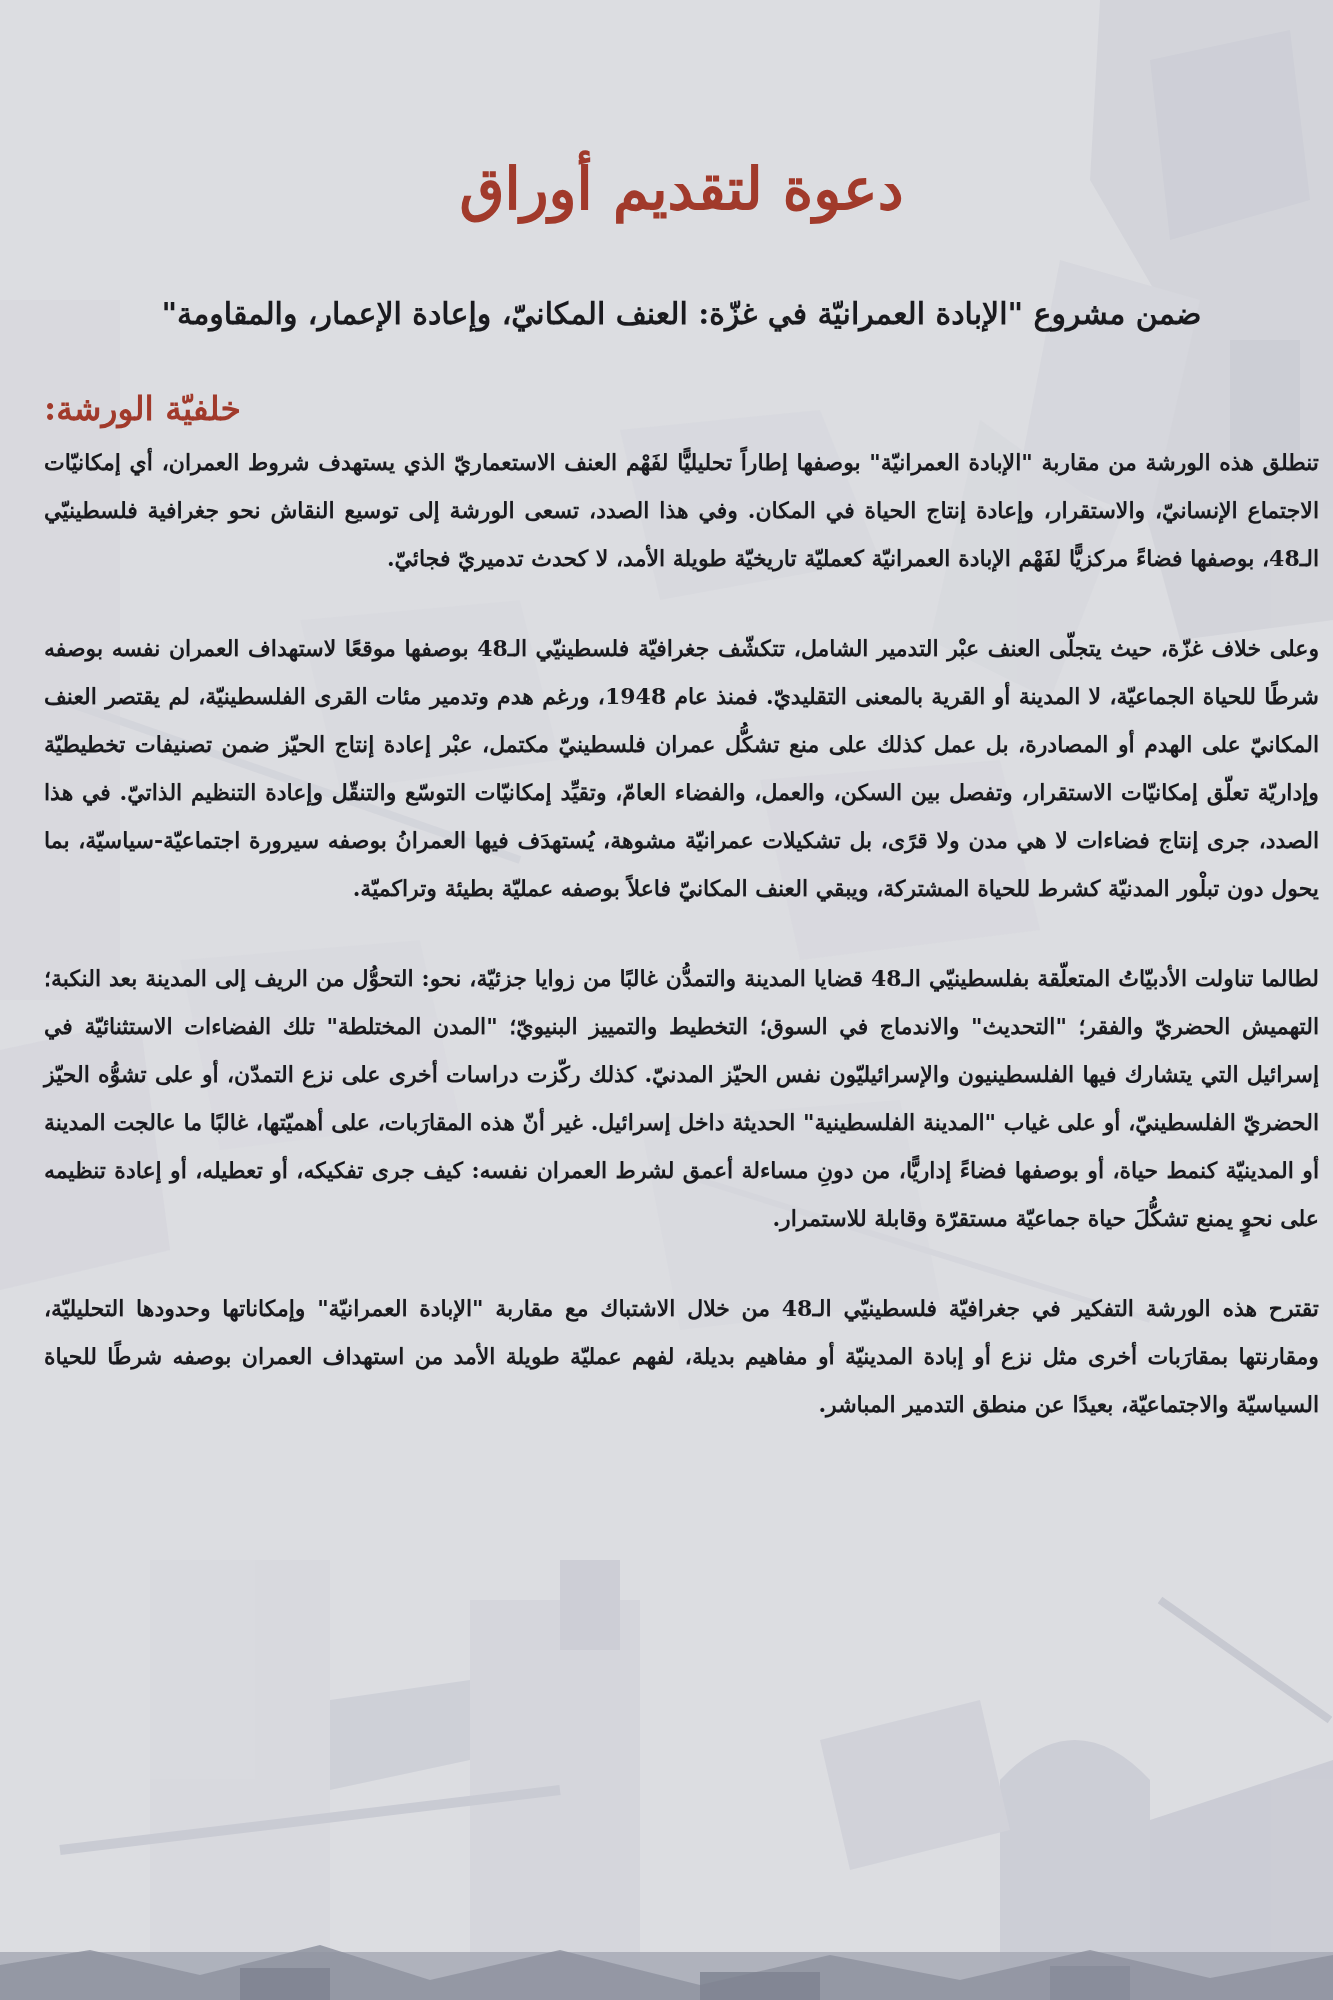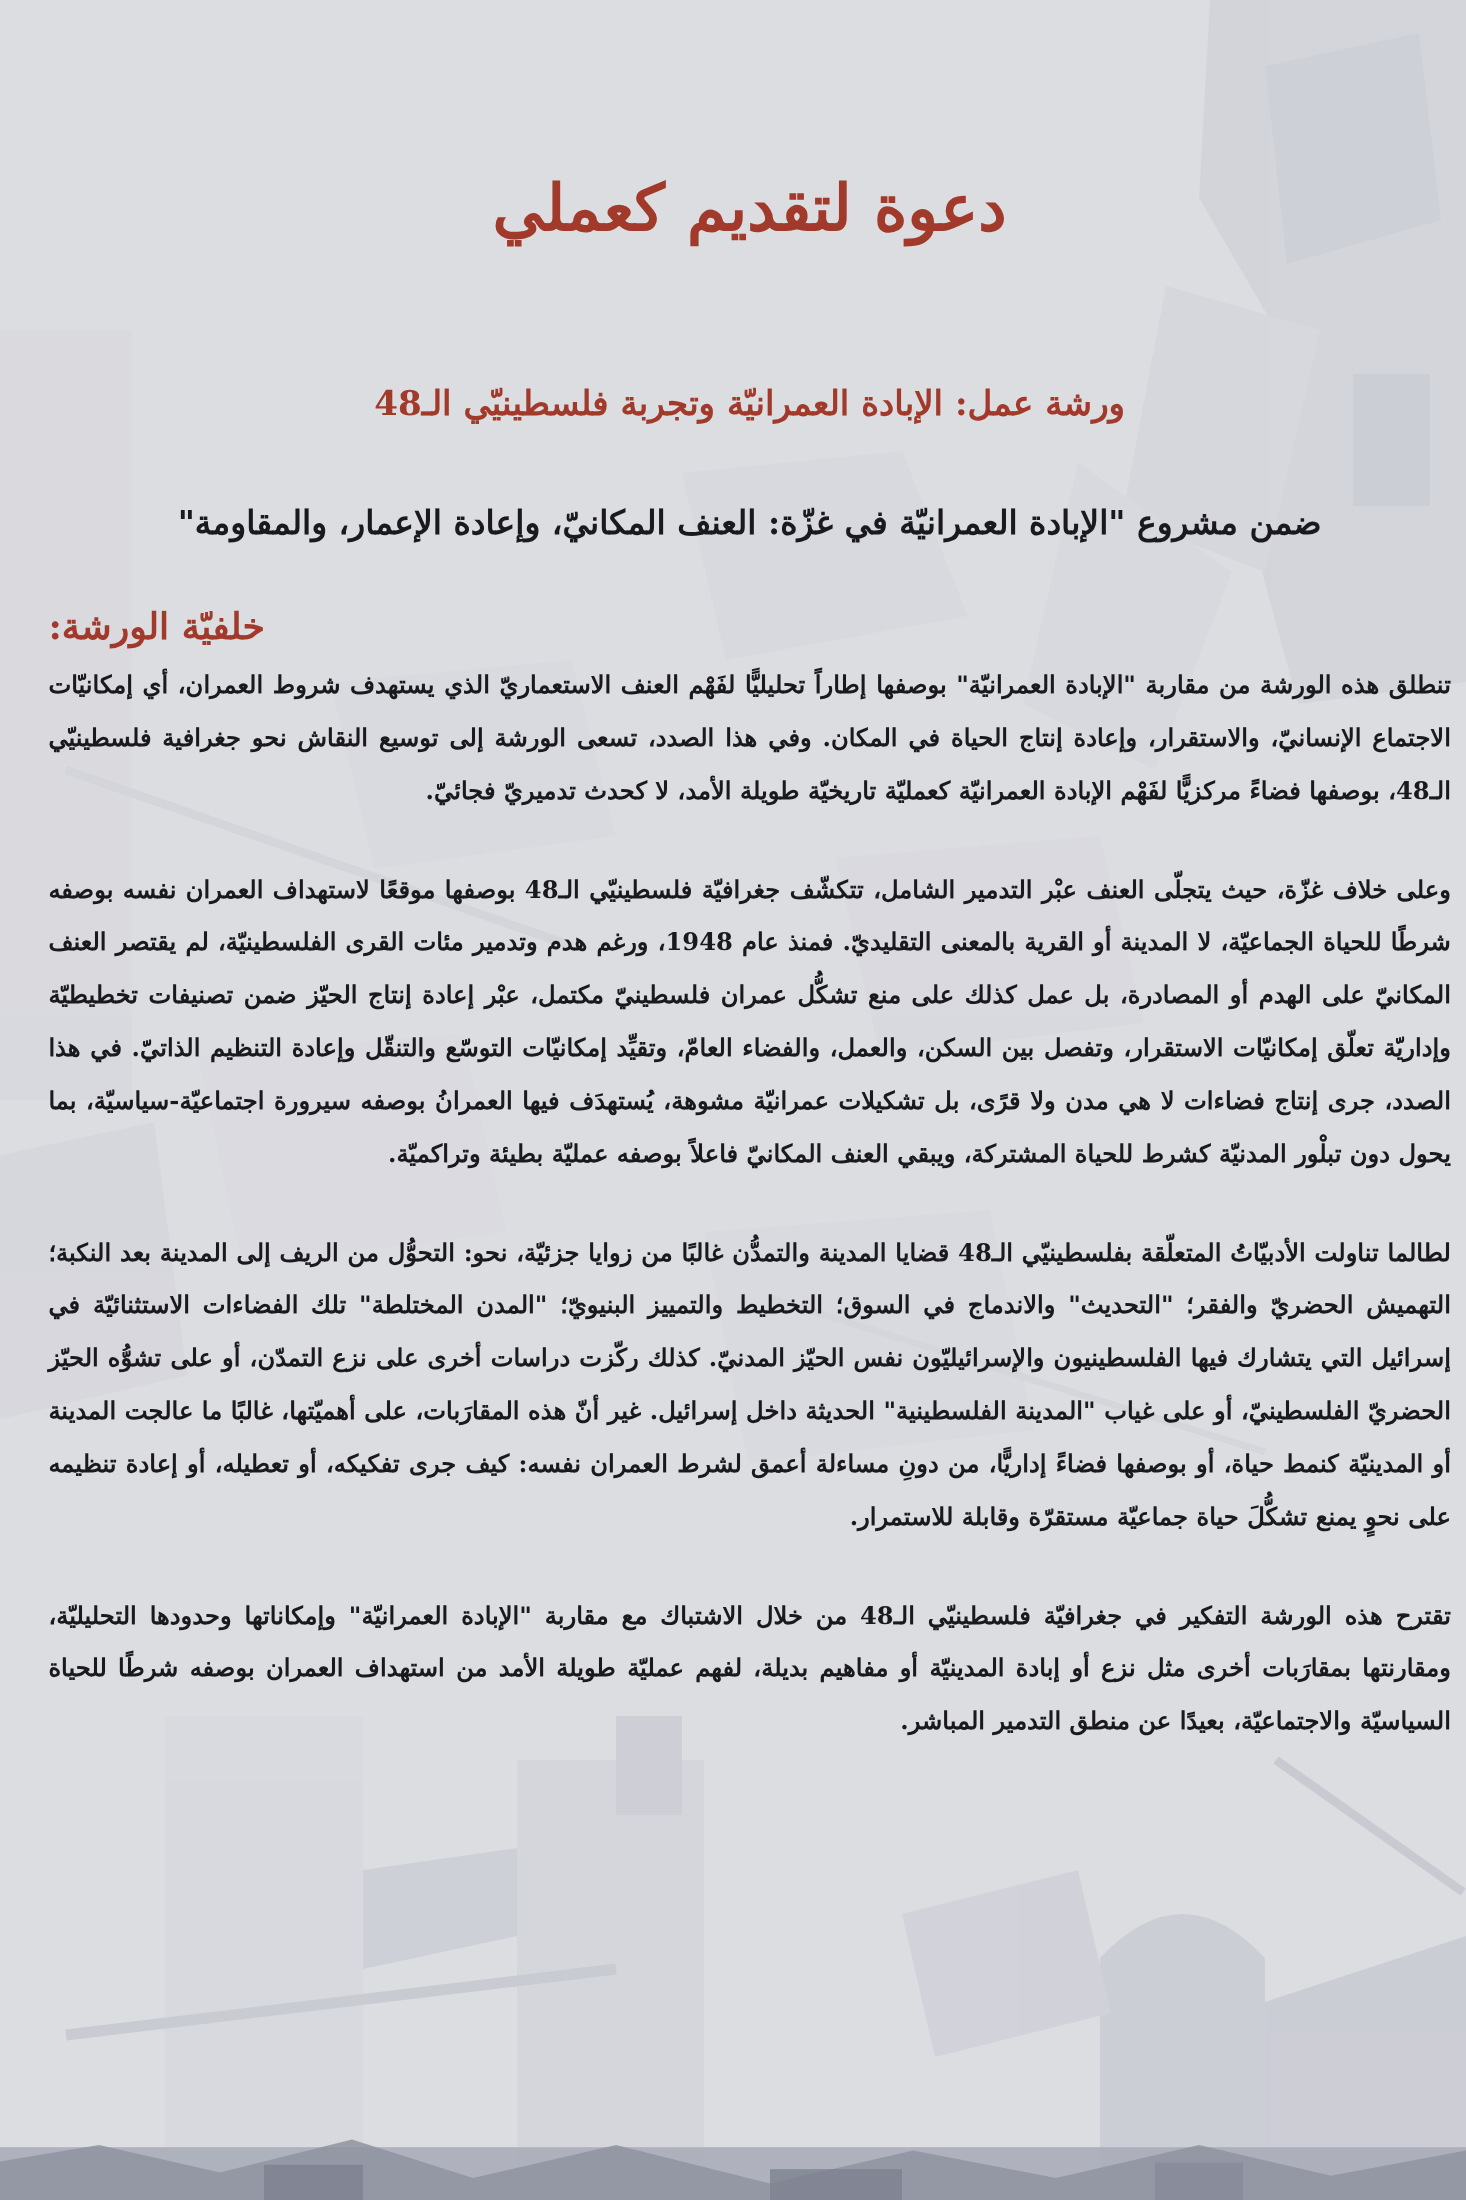--- a/index.html
+++ b/index.html
@@ -101,23 +101,22 @@
       <rect x="0" y="1952" width="1333" height="48" fill="#aaadb8" opacity="0.9"></rect>
       <polygon points="0,2000 0,1965 90,1950 200,1975 320,1945 430,1980 560,1950 700,1985 830,1955 960,1980 1090,1950 1210,1978 1333,1955 1333,2000" fill="#8f93a0" opacity="0.85"></polygon>
       <rect x="240" y="1968" width="90" height="32" fill="#7d8290" opacity="0.8"></rect>
       <rect x="700" y="1972" width="120" height="28" fill="#7d8290" opacity="0.8"></rect>
       <rect x="1050" y="1966" width="80" height="34" fill="#868b98" opacity="0.8"></rect>
     </g>
   </svg>
 
   <div class="content">
 
-    <h1 class="title accent">دعوة لتقديم كعملي</h1>
+    <h1 class="title accent">دعوة لتقديم أوراق</h1>
 
-    <h2 class="subtitle accent">ورشة عمل: الإبادة العمرانيّة وتجربة فلسطينيّي الـ48</h2>
 
     <div class="project-line">ضمن مشروع "الإبادة العمرانيّة في غزّة: العنف المكانيّ، وإعادة الإعمار، والمقاومة"</div>
 
     <div class="section-heading accent">خلفيّة الورشة:</div>
 
     <p class="body-par">تنطلق هذه الورشة من مقاربة "الإبادة العمرانيّة" بوصفها إطاراً تحليليًّا لفَهْم العنف الاستعماريّ الذي يستهدف شروط العمران، أي إمكانيّات الاجتماع الإنسانيّ، والاستقرار، وإعادة إنتاج الحياة في المكان. وفي هذا الصدد، تسعى الورشة إلى توسيع النقاش نحو جغرافية فلسطينيّي الـ48، بوصفها فضاءً مركزيًّا لفَهْم الإبادة العمرانيّة كعمليّة تاريخيّة طويلة الأمد، لا كحدث تدميريّ فجائيّ.</p>
 
     <p class="body-par">وعلى خلاف غزّة، حيث يتجلّى العنف عبْر التدمير الشامل، تتكشّف جغرافيّة فلسطينيّي الـ48 بوصفها موقعًا لاستهداف العمران نفسه بوصفه شرطًا للحياة الجماعيّة، لا المدينة أو القرية بالمعنى التقليديّ. فمنذ عام 1948، ورغم هدم وتدمير مئات القرى الفلسطينيّة، لم يقتصر العنف المكانيّ على الهدم أو المصادرة، بل عمل كذلك على منع تشكُّل عمران فلسطينيّ مكتمل، عبْر إعادة إنتاج الحيّز ضمن تصنيفات تخطيطيّة وإداريّة تعلّق إمكانيّات الاستقرار، وتفصل بين السكن، والعمل، والفضاء العامّ، وتقيِّد إمكانيّات التوسّع والتنقّل وإعادة التنظيم الذاتيّ. في هذا الصدد، جرى إنتاج فضاءات لا هي مدن ولا قرًى، بل تشكيلات عمرانيّة مشوهة، يُستهدَف فيها العمرانُ بوصفه سيرورة اجتماعيّة-سياسيّة، بما يحول دون تبلْور المدنيّة كشرط للحياة المشتركة، ويبقي العنف المكانيّ فاعلاً بوصفه عمليّة بطيئة وتراكميّة.</p>
 
     <p class="body-par">لطالما تناولت الأدبيّاتُ المتعلّقة بفلسطينيّي الـ48 قضايا المدينة والتمدُّن غالبًا من زوايا جزئيّة، نحو: التحوُّل من الريف إلى المدينة بعد النكبة؛ التهميش الحضريّ والفقر؛ "التحديث" والاندماج في السوق؛ التخطيط والتمييز البنيويّ؛ "المدن المختلطة" تلك الفضاءات الاستثنائيّة في إسرائيل التي يتشارك فيها الفلسطينيون والإسرائيليّون نفس الحيّز المدنيّ. كذلك ركّزت دراسات أخرى على نزع التمدّن، أو على تشوُّه الحيّز الحضريّ الفلسطينيّ، أو على غياب "المدينة الفلسطينية" الحديثة داخل إسرائيل. غير أنّ هذه المقارَبات، على أهميّتها، غالبًا ما عالجت المدينة أو المدينيّة كنمط حياة، أو بوصفها فضاءً إداريًّا، من دونِ مساءلة أعمق لشرط العمران نفسه: كيف جرى تفكيكه، أو تعطيله، أو إعادة تنظيمه على نحوٍ يمنع تشكُّلَ حياة جماعيّة مستقرّة وقابلة للاستمرار.</p>

